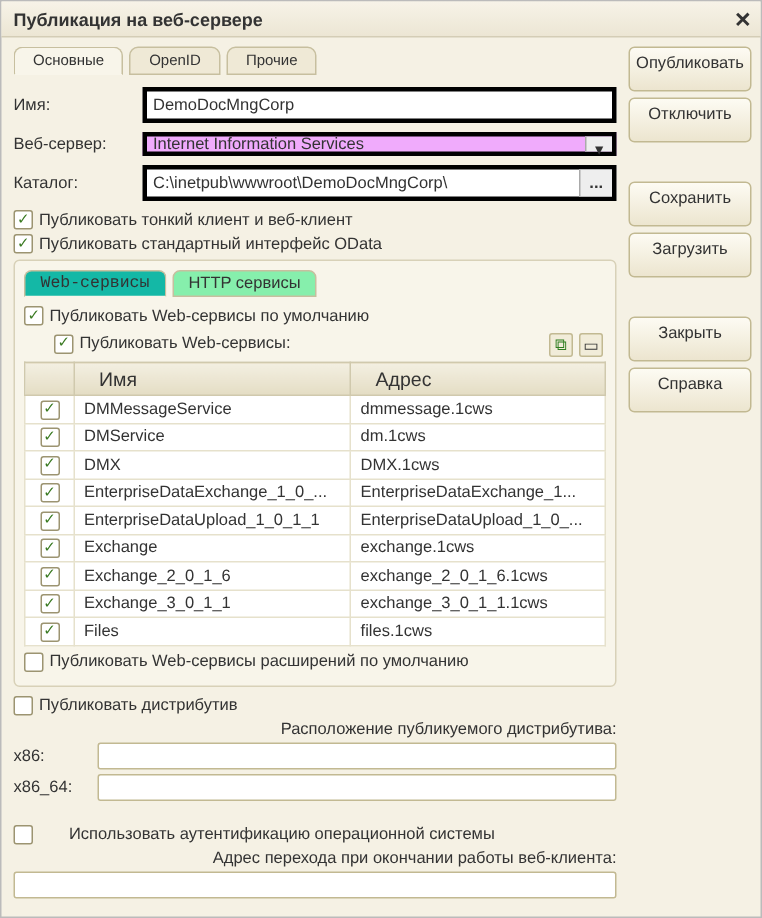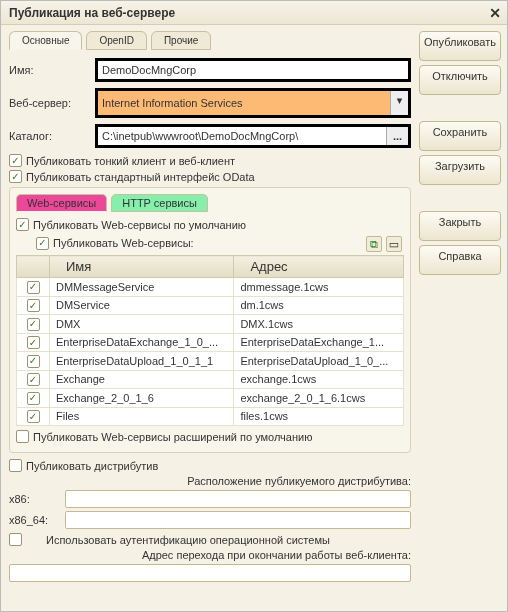--- a/index.html
+++ b/index.html
@@ -11,33 +11,33 @@
   .main { flex: 1; }
   .side { width: 82px; display: flex; flex-direction: column; gap: 4px; }
   .btn { background: linear-gradient(#fdfbf3,#ece5cf); border: 1px solid #c2b992; border-radius: 4px; height: 30px; line-height: 20px; text-align: center; font-size: 11px; cursor: pointer; }
   .spacer { height: 18px; }
   .tabs { display: flex; gap: 4px; margin-bottom: 8px; }
   .tab { padding: 3px 12px; border: 1px solid #c7bf9f; border-radius: 6px 6px 0 0; background: #efe9d6; cursor: pointer; font-size: 10px; }
   .tab.active { background: #f8f5ea; font-weight: normal; border-bottom-color: #f8f5ea; }
   .form-row { display: flex; align-items: center; margin-bottom: 6px; gap: 6px; }
   .form-row label { width: 80px; font-size: 11px; }
   .hl-input { flex: 1; border: 3px solid #000; background: #fff; height: 24px; padding: 0 4px; font-size: 11px; display: flex; align-items: center; }
-  .hl-select { flex: 1; border: 3px solid #000; background: #fdba74; height: 30px; display: flex; align-items: center; }
+  .hl-select { flex: 1; border: 3px solid #000; background: #f0abfc; height: 16px; display: flex; align-items: center; }
   .hl-select .sel-text { flex: 1; padding: 0 4px; }
   .hl-select .dd { width: 18px; text-align: center; border-left: 1px solid #aaa; background: #eee; height: 100%; line-height: 18px; cursor: pointer; }
   .hl-path { flex: 1; display: flex; border: 3px solid #000; background: #fff; height: 24px; align-items: center; }
   .hl-path .ptxt { flex: 1; padding: 0 4px; }
   .hl-path .pbtn { width: 22px; text-align: center; border-left: 1px solid #aaa; background: #eee; height: 100%; line-height: 18px; cursor: pointer; font-weight: bold; }
   .chk-row { display: flex; align-items: center; margin: 3px 0; gap: 4px; }
   .chk { width: 13px; height: 13px; border: 1px solid #9c9471; border-radius: 2px; background: #fff; display:inline-flex; align-items:center; justify-content:center; cursor:pointer;}
   .chk.checked::after { content:"✓"; font-size:10px; color:#3a7a22; line-height:1; }
   .subtab-wrap { border: 1px solid #d8d1b8; background: #f8f5ea; padding: 6px; border-radius: 4px; margin-top: 4px; }
   .subtabs { display: flex; gap: 4px; }
   .subtab { padding: 2px 10px; border:1px solid #c7bf9f; border-radius:5px 5px 0 0; background:#86efac; cursor:pointer; font-size:11px;}
-  .subtab.active { background:#ec4899; border-bottom-color:#f8f5ea;}
+  .subtab.active { background:#14b8a6; border-bottom-color:#f8f5ea;font-family:Liberation Mono, monospace;}
   .tbl-tools { display:flex; justify-content:flex-end; gap:4px; margin:2px 2px 0 0;}
   .tool-icn { width:16px; height:16px; display:flex; align-items:center; justify-content:center; font-size:11px; border:1px solid #c2b992; border-radius:2px; background:#f1ecd9; cursor:pointer;}
   .tool-icn.green{color:#2e7d20;}
   table { width:100%; border-collapse:collapse; background:#fff; margin-top:2px; }
   th { background:linear-gradient(#f3efe1,#e4ddc4); border:1px solid #d0c9ad; text-align:left; padding:3px 16px; font-weight:normal; font-size:13px;}
   td { border:1px solid #e6e1cc; padding:2px 6px; font-size:11px; overflow:hidden; white-space:nowrap; }
   td.chkcell{ width:22px; text-align:center; padding:2px;}
   .below-table { margin-top:4px; }
   .plain-line { display:flex; align-items:center; gap:6px; margin:3px 0;justify-content:flex-end; }
   .plain-line label{ font-size:11px;}
@@ -152,20 +152,25 @@
                 <td>Exchange</td>
                 <td>exchange.1cws</td>
               </tr>
               <tr>
                 <td class="chkcell"><span class="chk checked"></span></td>
                 <td>Exchange_2_0_1_6</td>
                 <td>exchange_2_0_1_6.1cws</td>
               </tr>
               <tr>
                 <td class="chkcell"><span class="chk checked"></span></td>
+                <td>Exchange_3_0_1_1</td>
+                <td>exchange_3_0_1_1.1cws</td>
+              </tr>
+              <tr>
+                <td class="chkcell"><span class="chk checked"></span></td>
                 <td>Files</td>
                 <td>files.1cws</td>
               </tr>
             </tbody>
         </table>
 
         <div class="chk-row below-table">
           <span class="chk"></span>
           <span>Публиковать Web-сервисы расширений по умолчанию</span>
         </div>
@@ -180,21 +185,21 @@
       </div>
       <div class="plain-line">
         <label class="distlabel">x86:</label>
         <div class="smallfield"></div>
       </div>
       <div class="plain-line">
         <label class="distlabel">x86_64:</label>
         <div class="smallfield"></div>
       </div>
 
-      <div class="chk-row" style="margin-top:4px;gap:24px;">
+      <div class="chk-row" style="margin-top:16px;gap:24px;">
         <span class="chk"></span>
         <span>Использовать аутентификацию операционной системы</span>
       </div>
 
       <div class="plain-line">
         <label>Адрес перехода при окончании работы веб-клиента:</label>
       </div>
       <div class="plain-line">
         <div class="smallfield"></div>
       </div>

